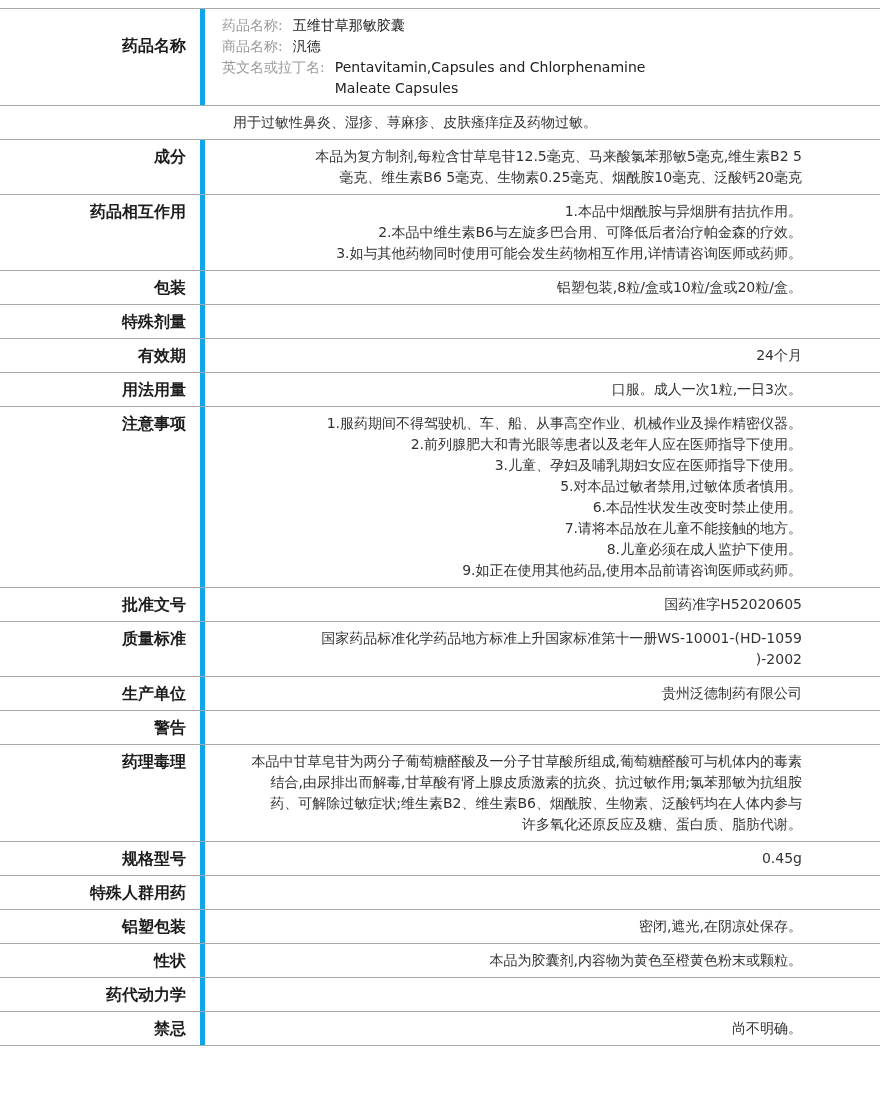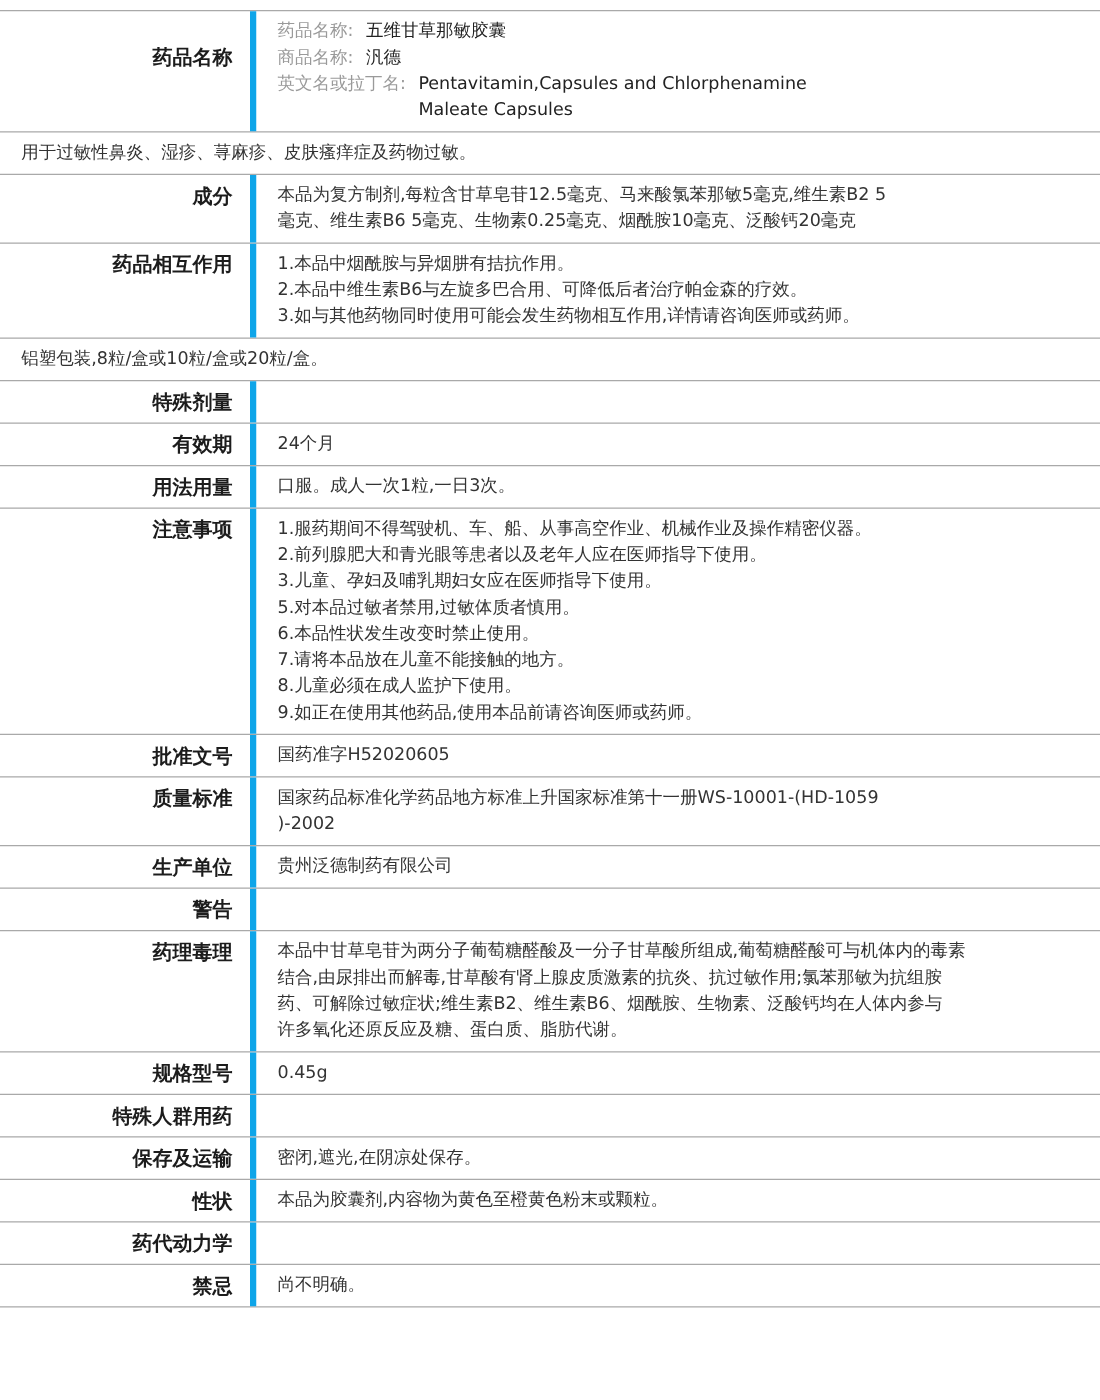--- a/index.html
+++ b/index.html
@@ -33,21 +33,21 @@
     line-height: 21px;
   }
   .row.name-row .label-cell { padding-top: 26px; }
   .value-cell {
     flex: 1 1 auto;
     padding: 6px 20px 6px 17px;
     font-size: 14px;
     color: #333333;
     line-height: 21px;
   }
-  .value-cell .line { max-width: 580px; }
+  .value-cell .line { max-width: 580px; text-align: right; }
   .field { display: flex; }
   .field-key {
     color: #9a9a9a;
     margin-right: 10px;
     white-space: nowrap;
   }
   .field-value {
     color: #222222;
     max-width: 340px;
   }
@@ -87,20 +87,21 @@
     </div>
     <div class="row">
       <div class="label-cell">药品相互作用</div>
       <div class="value-cell">
         <div class="line">1.本品中烟酰胺与异烟肼有拮抗作用。</div>
         <div class="line">2.本品中维生素B6与左旋多巴合用、可降低后者治疗帕金森的疗效。</div>
         <div class="line">3.如与其他药物同时使用可能会发生药物相互作用,详情请咨询医师或药师。</div>
       </div>
     </div>
     <div class="row">
+      <div class="label-cell">包装</div>
       <div class="value-cell">
         <div class="line">铝塑包装,8粒/盒或10粒/盒或20粒/盒。</div>
       </div>
     </div>
     <div class="row">
       <div class="label-cell">特殊剂量</div>
       <div class="value-cell">
         <div class="line"></div>
       </div>
     </div>
@@ -169,21 +170,21 @@
         <div class="line">0.45g</div>
       </div>
     </div>
     <div class="row">
       <div class="label-cell">特殊人群用药</div>
       <div class="value-cell">
         <div class="line"></div>
       </div>
     </div>
     <div class="row">
-      <div class="label-cell">保存及运输</div>
+      <div class="label-cell">铝塑包装</div>
       <div class="value-cell">
         <div class="line">密闭,遮光,在阴凉处保存。</div>
       </div>
     </div>
     <div class="row">
       <div class="label-cell">性状</div>
       <div class="value-cell">
         <div class="line">本品为胶囊剂,内容物为黄色至橙黄色粉末或颗粒。</div>
       </div>
     </div>

